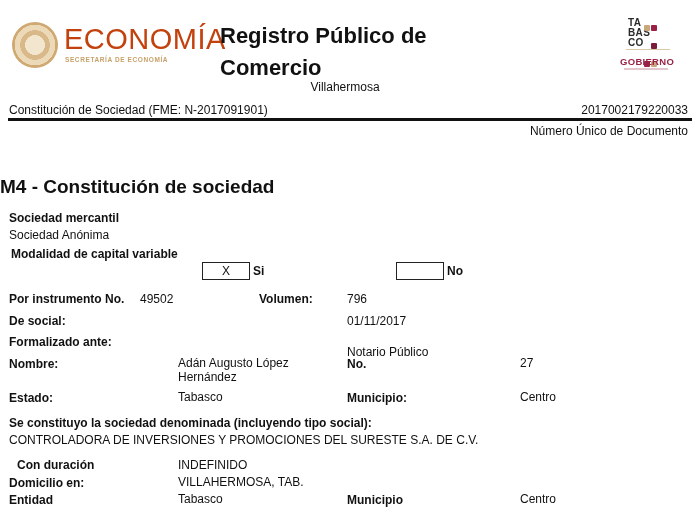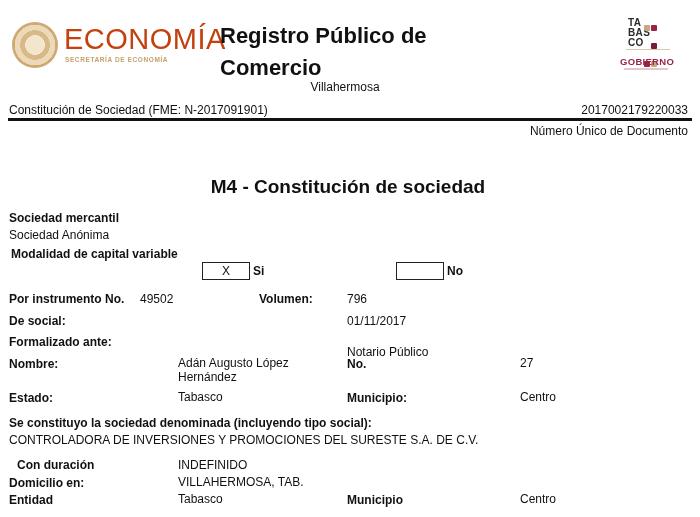--- a/index.html
+++ b/index.html
@@ -39,21 +39,21 @@
       position: absolute; left: 2px; top: 40px; font-size: 9.5px; font-weight: bold; color: #9b2246;
       letter-spacing: 0.3px;
     }
     .gob-sub { position: absolute; left: 6px; top: 52px; width: 44px; height: 2px; background: #e3c6cc; }
 
     .meta-left { left: 9px; top: 103px; font-size: 12px; }
     .meta-right { right: 12px; top: 103px; font-size: 12px; text-align: right; }
     .rule { left: 8px; top: 118px; width: 684px; height: 3px; background: #111; }
     .nud { right: 12px; top: 124px; font-size: 12px; text-align: right; }
 
-    .form-title { left: 0; top: 176px; width: 696px; text-align: center; font-size: 19px; font-weight: bold; }
+    .form-title { left: 0; top: 176px; width: 696px; text-align: left; font-size: 19px; font-weight: bold; }
 
     .lbl { font-size: 12px; font-weight: bold; }
     .val { font-size: 12px; }
     .box { width: 46px; height: 16px; border: 1px solid #222; text-align: center; font-size: 12px; line-height: 16px; }
   </style>
 </head>
 <body>
 
 <div class="abs eco-logo">
   <div class="eco-seal"></div>

